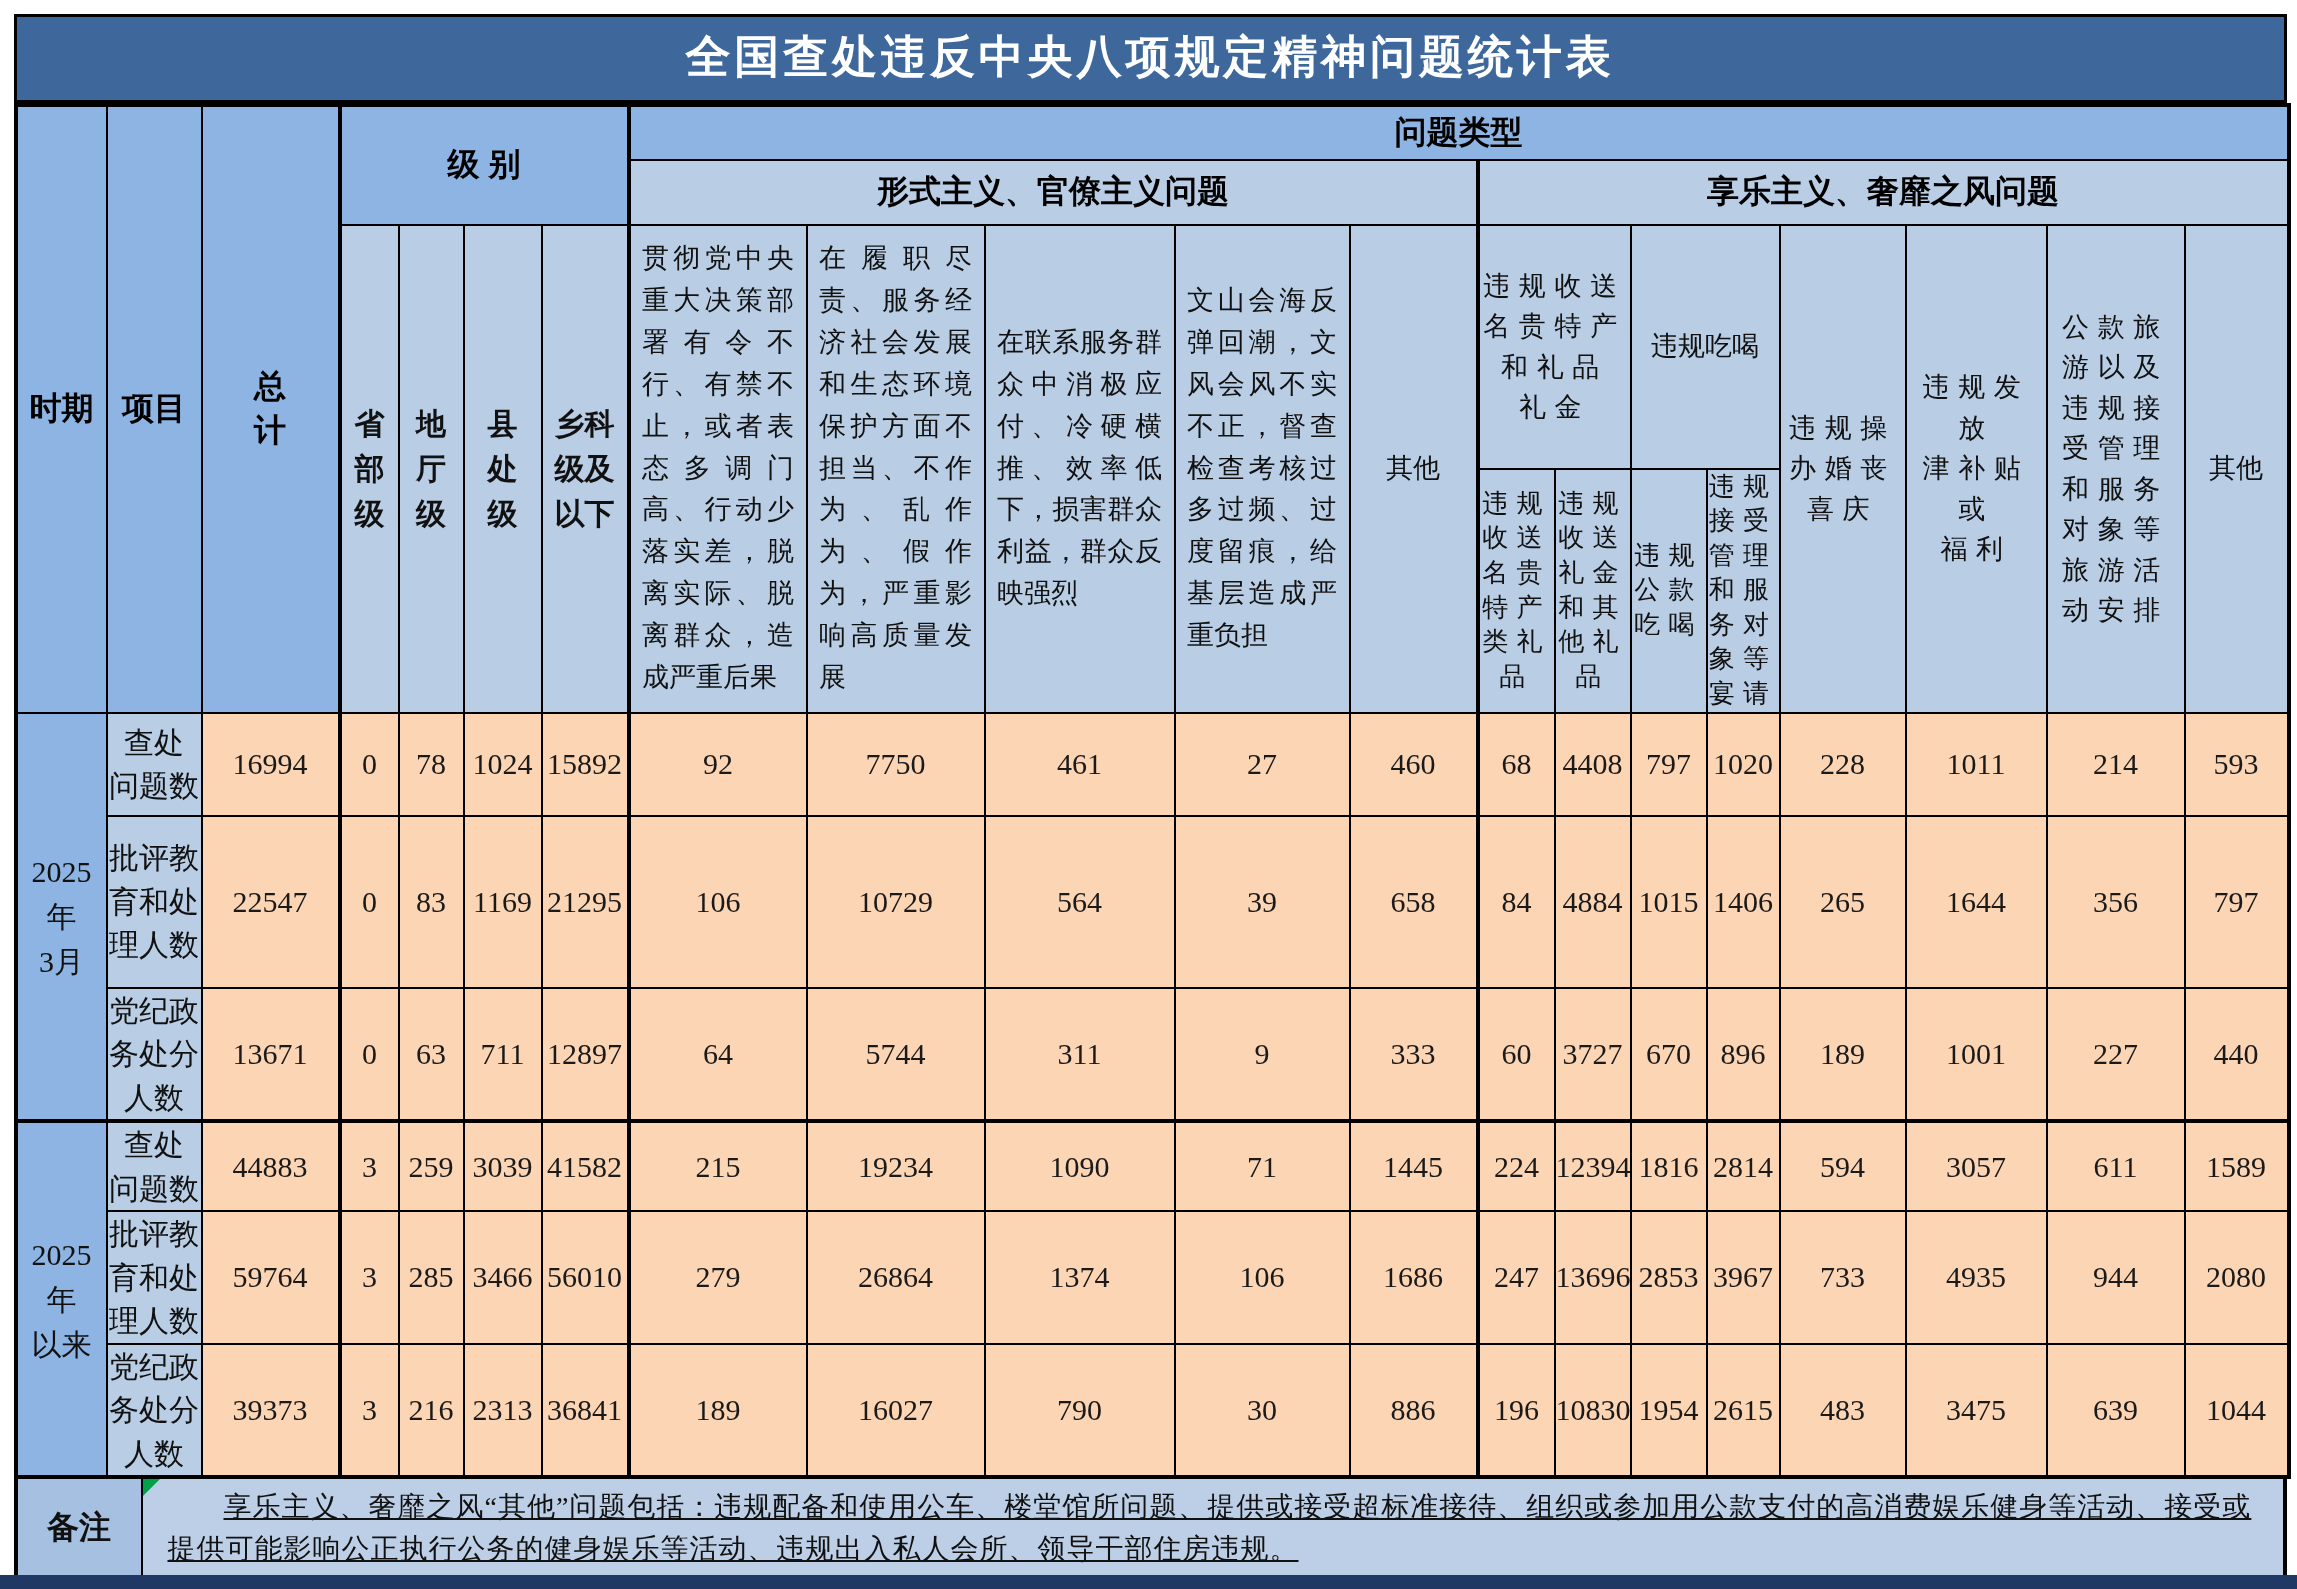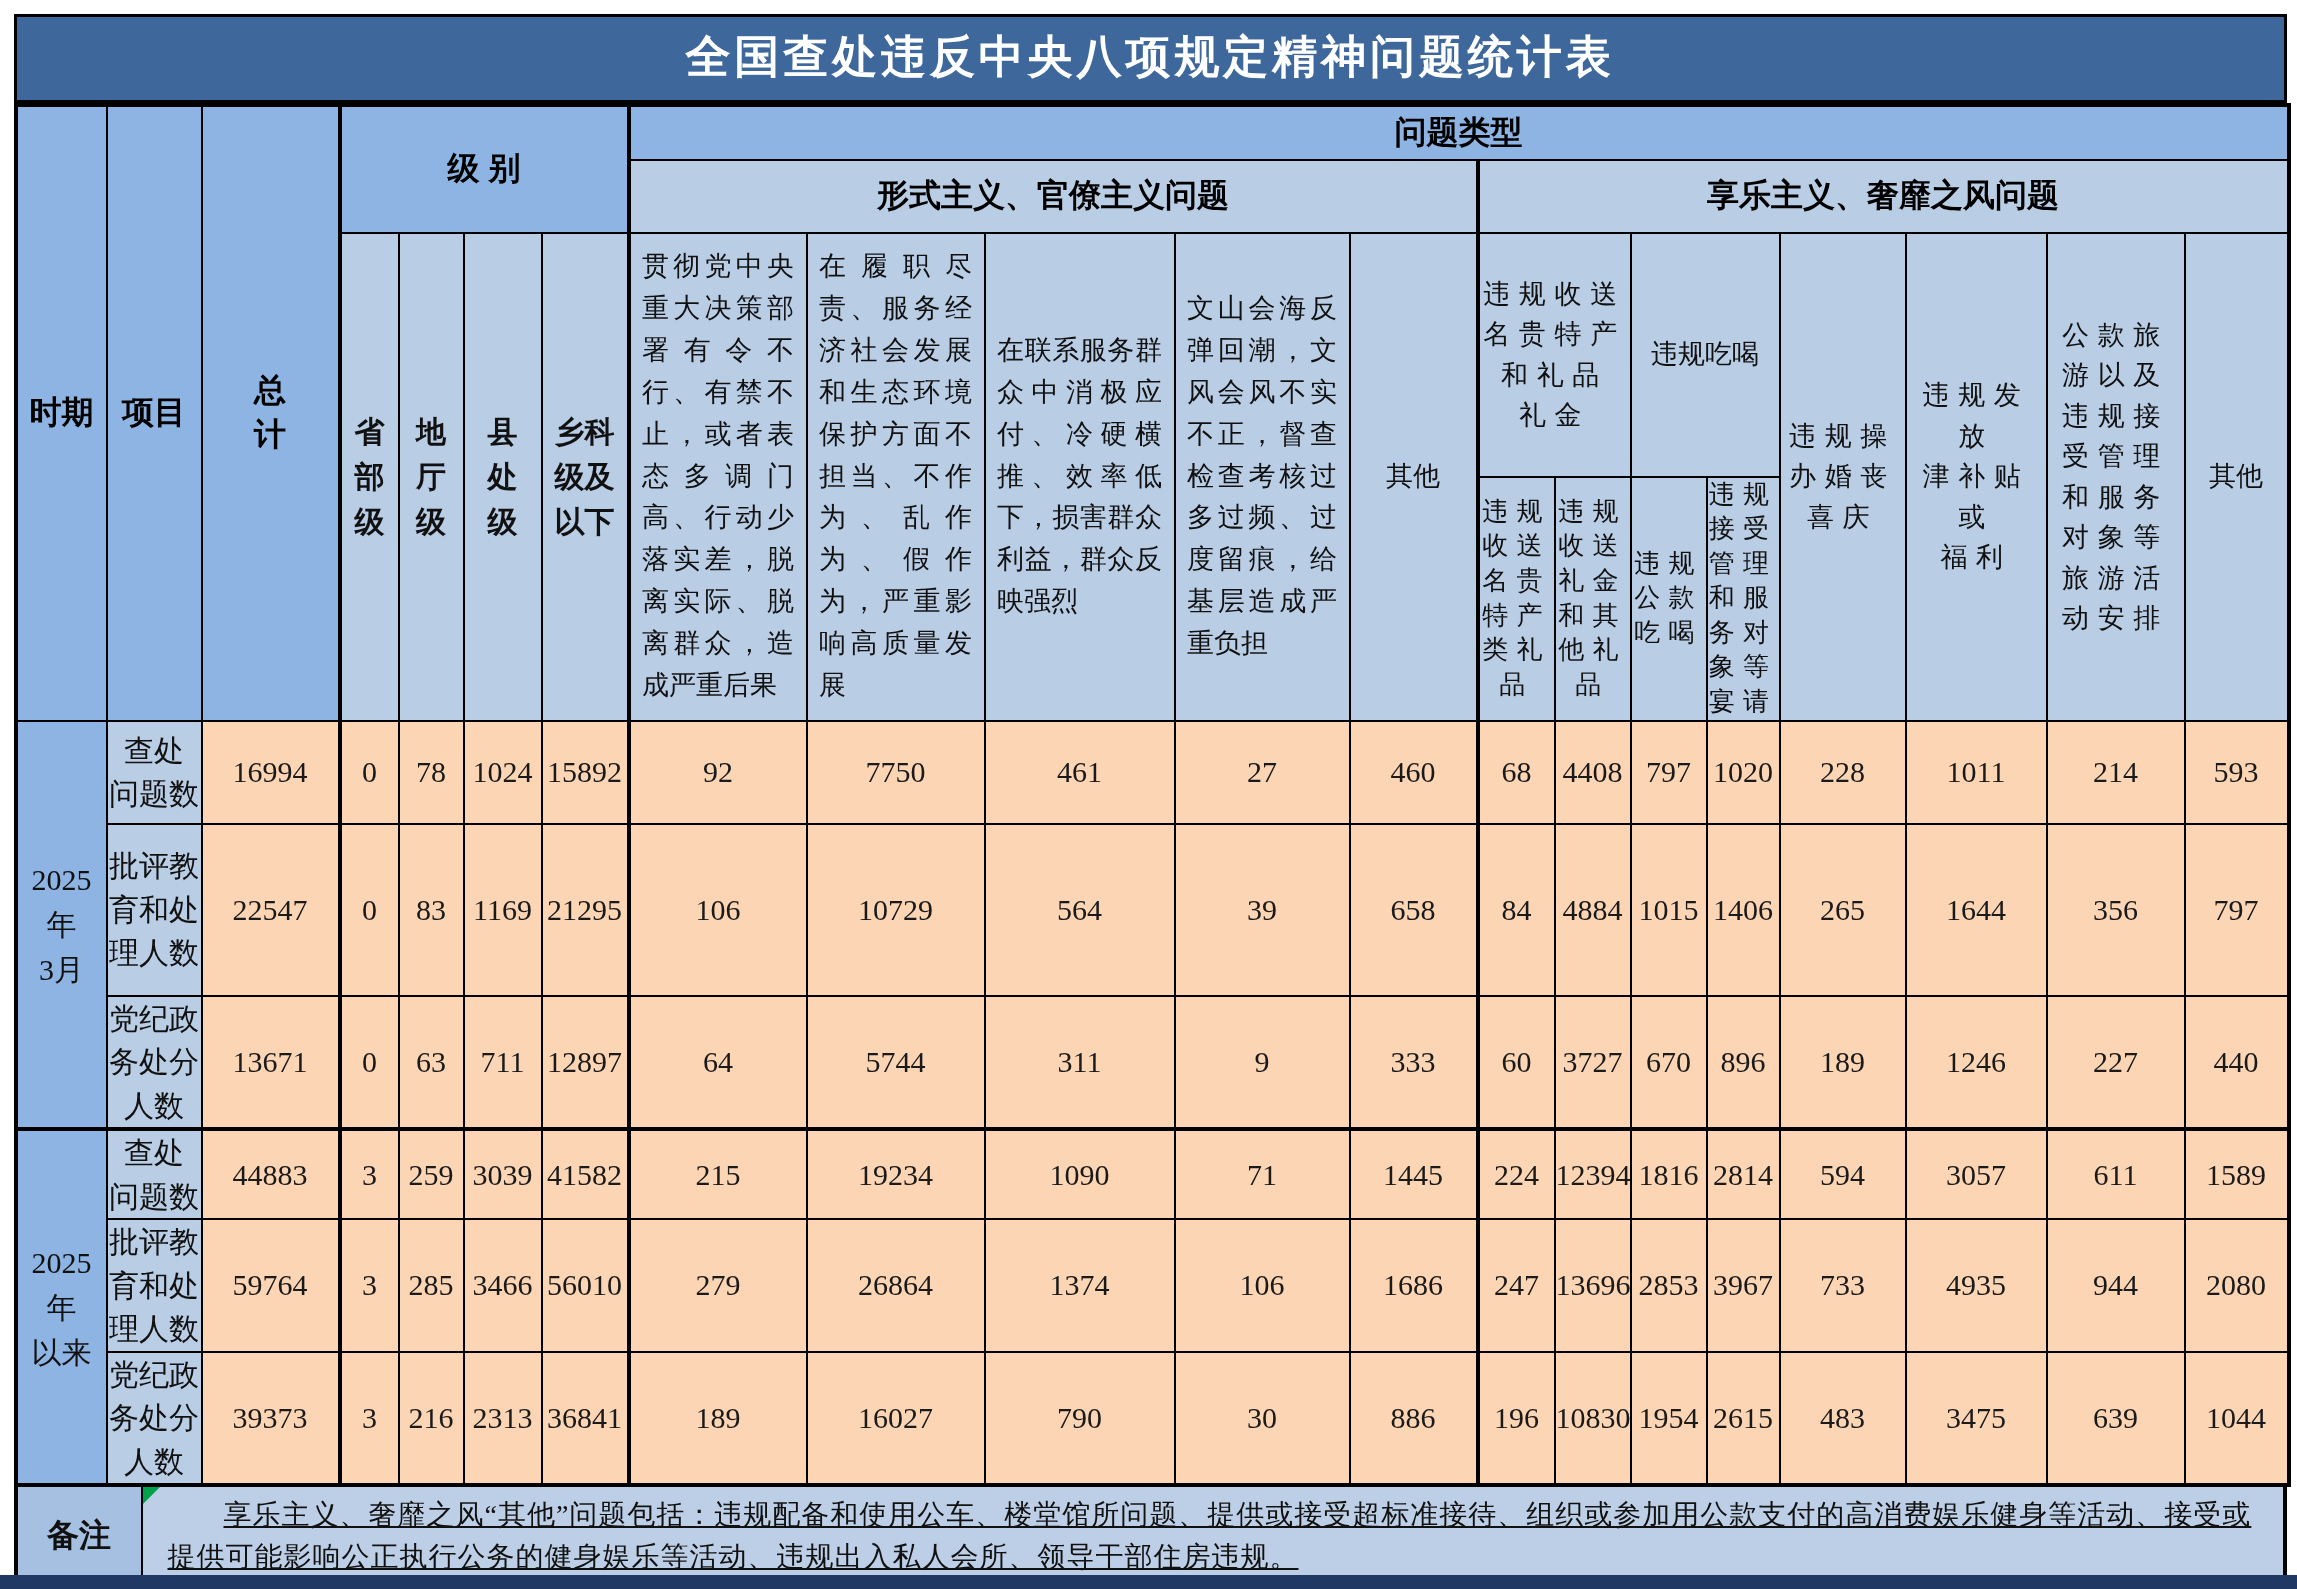--- a/index.html
+++ b/index.html
@@ -10,21 +10,21 @@
   
   .title-bar{box-sizing:border-box;width:2273px;height:89px;background:var(--title-bg,#3E689B);
     border:3.9px solid #000;color:#fff;font-size:45px;font-weight:bold;letter-spacing:3.9px;
     text-align:center;line-height:81px;font-family:"Liberation Serif","DejaVu Serif",serif;}
 
   
   table.main{border-collapse:collapse;table-layout:fixed;width:2273px;border:4.8px solid #000;}
   table.main th,table.main td{border:2.9px solid #000;padding:0;text-align:center;
     vertical-align:middle;overflow:hidden;}
   .sec-l{border-left:4.8px solid #000 !important;}
-  tr.hr1{height:55px;} tr.hr2{height:73px;} tr.hr3a{height:244px;} tr.hr3b{height:243px;}
+  tr.hr1{height:55px;} tr.hr2{height:65px;} tr.hr3a{height:244px;} tr.hr3b{height:243px;}
 
   .hd-med{background:var(--hd-med,#8DB4E2);font-family:"Liberation Sans","DejaVu Sans",sans-serif;
           font-weight:bold;font-size:32px;color:#000;}
   .hd-light{background:var(--hd-light,#B9CDE5);}
   .grp-sub{font-family:"Liberation Sans","DejaVu Sans",sans-serif;font-weight:bold;font-size:32px;color:#000;}
   .lvl{font-family:"Liberation Sans","DejaVu Sans",sans-serif;font-weight:bold;font-size:30px;line-height:1.5;}
   .pre{white-space:pre-line;}
   .det{font-size:27px;font-weight:normal;line-height:1.5;color:#111;
        font-family:"Liberation Serif","DejaVu Serif",serif;}
   .sp{letter-spacing:0.32em;font-family:Liberation Serif, serif;}
@@ -231,21 +231,21 @@
             <td class="num sec-l">64</td>
             <td class="num">5744</td>
             <td class="num">311</td>
             <td class="num">9</td>
             <td class="num">333</td>
             <td class="num sec-l">60</td>
             <td class="num">3727</td>
             <td class="num">670</td>
             <td class="num">896</td>
             <td class="num">189</td>
-            <td class="num">1246</td>
+            <td class="num">1001</td>
             <td class="num">227</td>
             <td class="num">440</td>
           </tr>
           <tr class="grp2" style="height: 85px;">
             <td class="period pre" rowspan="3">2025年
 以来</td>
             <td class="rlabel pre">查处
 问题数</td>
             <td class="num">44883</td>
             <td class="num sec-l">3</td>

